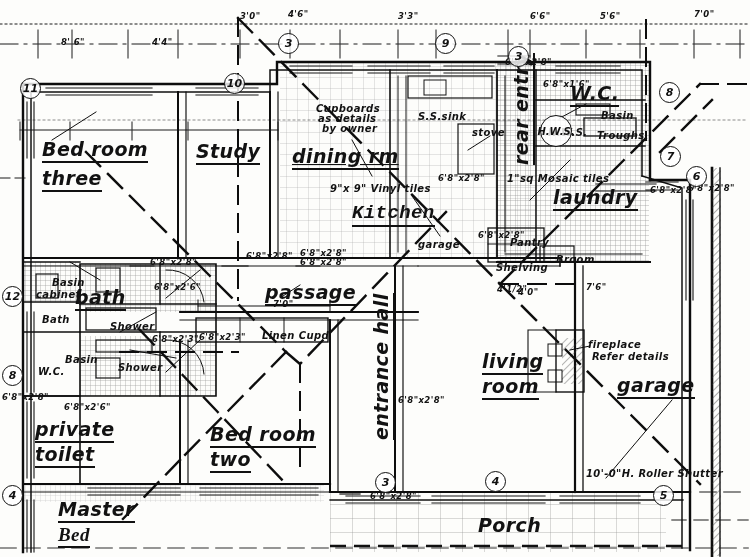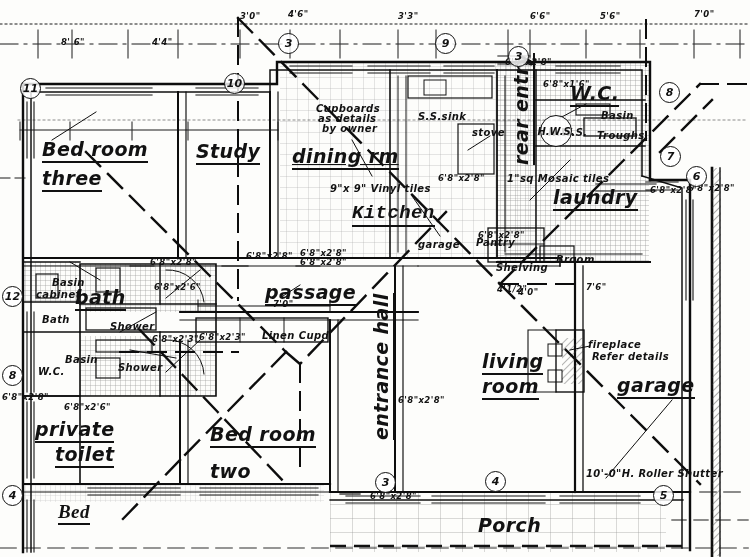--- a/index.html
+++ b/index.html
@@ -302,42 +302,42 @@
       <div class="lbl" style="left: 75px; top: 288px;">
         <div class="room">bath</div>
       </div>
       <div class="lbl" style="left: 254px; top: 283px; margin-left: 11px;">
         <div class="room">passage</div>
       </div>
       <div class="lbl" style="left: 438px; top: 352px; margin-left: 44px;"><div class="room">living</div><div class="room" style="display: inline-block; margin-top: 2px;">room</div></div>
       <div class="lbl" style="left: 617px; top: 376px;">
         <div class="room">garage</div>
       </div>
-      <div class="lbl" style="left: 210px; top: 425px;"><div class="room">Bed room</div><div class="room" style="display: inline-block; margin-top: 14px;">two</div></div>
-      <div class="lbl" style="left: 35px; top: 420px; text-align: right;"><div class="room">private</div><div class="room" style="display: inline-block; margin-top: 2px;">toilet</div></div>
-      <div class="lbl" style="left: 58px; top: 500px;"><div class="room" style="display: inline-block; margin-top: 2px; font-family: Liberation Serif, serif;">Bed</div></div>
+      <div class="lbl" style="left: 210px; top: 425px;"><div class="room">Bed room</div><div class="room" style="display: inline-block; margin-top: 2px;">two</div></div>
+      <div class="lbl" style="left: 35px; top: 420px;"><div class="room">private</div><div class="room" style="display: inline-block; margin-top: 2px;">toilet</div></div>
+      <div class="lbl" style="left: 58px; top: 500px;"><div class="room">Master</div><div class="room" style="display: inline-block; margin-top: 2px; font-family: Liberation Serif, serif;">Bed</div></div>
       <div class="lbl" style="left: 478px; top: 516px;">
         <div class="room2">Porch</div>
       </div>
       <div class="lbl" style="left: 570px; top: 84px;">
         <div class="room">W.C.</div>
       </div>
     </div>
   <div id="vertLayer">
       <div class="lbl room vert" style="left: 372px; top: 440px; transform: rotate(-90deg);">entrance hall</div>
       <div class="lbl room vert" style="left: 512px; top: 165px; transform: rotate(-90deg);">rear entry</div>
     </div>
   <div id="noteLayer">
       <div class="lbl note" style="left: 316px; top: 104px;">Cupboards</div>
       <div class="lbl note" style="left: 318px; top: 114px;">as details</div>
       <div class="lbl note" style="left: 322px; top: 124px;">by owner</div>
       <div class="lbl note" style="left: 330px; top: 184px;">9"x 9" Vinyl tiles</div>
       <div class="lbl note" style="left: 418px; top: 112px;">S.S.sink</div>
       <div class="lbl note" style="left: 472px; top: 128px;">stove</div>
-      <div class="lbl note" style="left: 476px; top: 238px;">Pantry</div>
+      <div class="lbl note" style="left: 510px; top: 238px;">Pantry</div>
       <div class="lbl note" style="left: 496px; top: 263px;">Shelving</div>
       <div class="lbl note" style="left: 418px; top: 240px;">garage</div>
       <div class="lbl note" style="left: 507px; top: 174px;">1"sq Mosaic tiles</div>
       <div class="lbl note" style="left: 601px; top: 111px;">Basin</div>
       <div class="lbl note" style="left: 597px; top: 131px;">Troughs</div>
       <div class="lbl note" style="left: 556px; top: 255px;">Broom</div>
       <div class="lbl note" style="left: 548px; top: 128px;">H.W.S.</div>
       <div class="lbl note" style="left: 52px; top: 278px;">Basin</div>
       <div class="lbl note" style="left: 36px; top: 290px;">cabinet</div>
       <div class="lbl note" style="left: 42px; top: 315px;">Bath</div>

